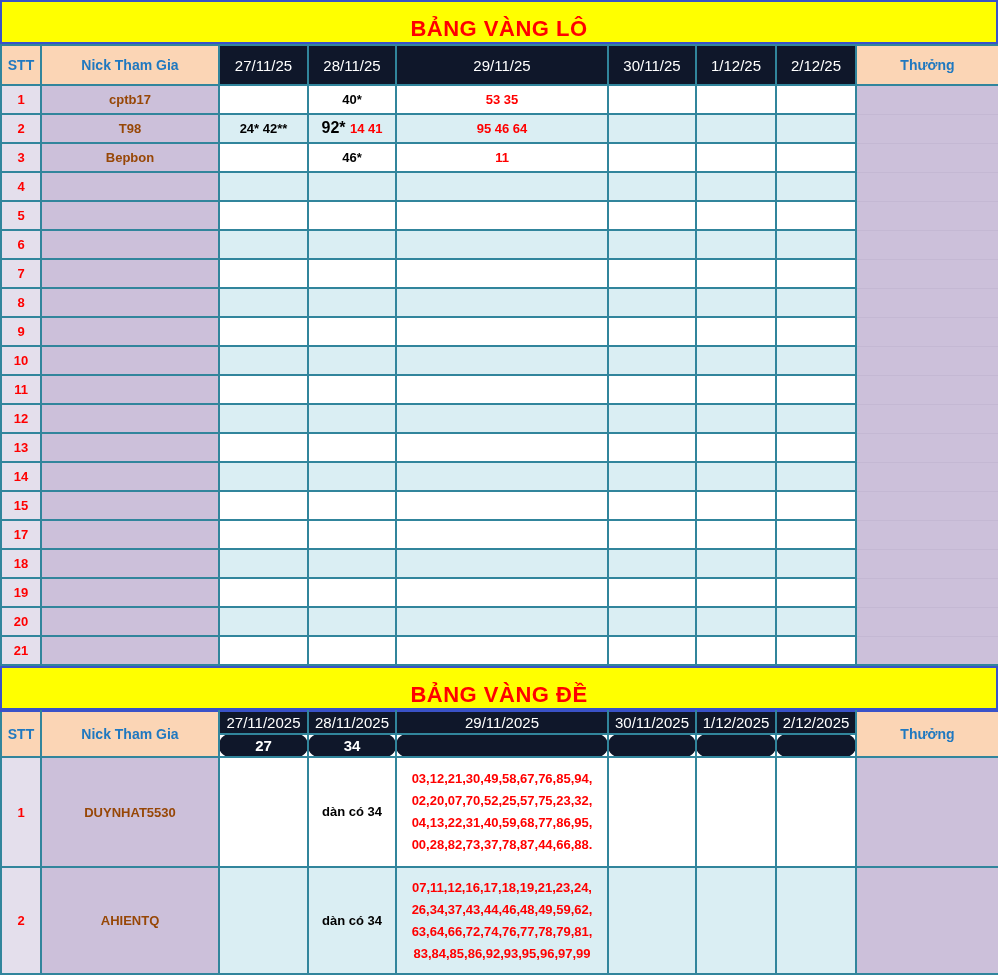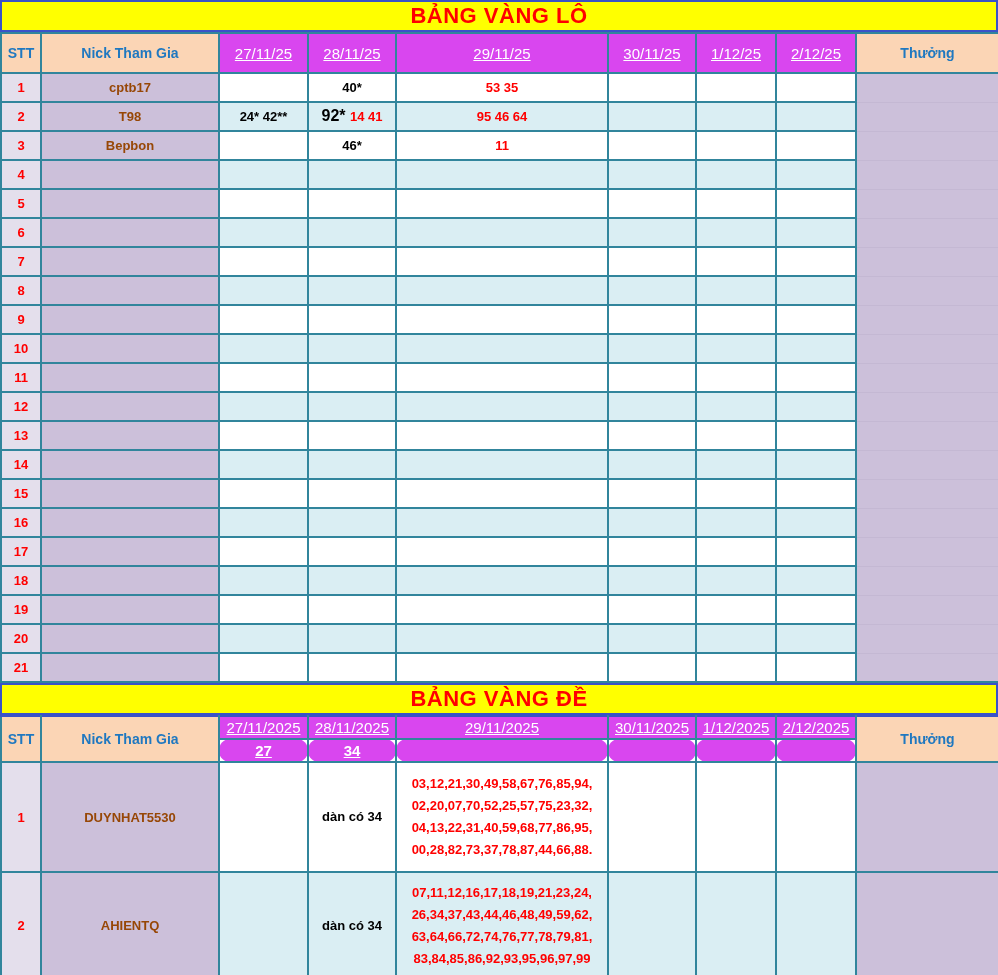--- a/index.html
+++ b/index.html
@@ -1,44 +1,44 @@
 <!DOCTYPE html>
 <html><head>
 <meta charset="utf-8">
 <style>
   html,body{margin:0;padding:0;background:#ffffff;}
   body{font-family:"Liberation Sans","DejaVu Sans",sans-serif;width:998px;}
   .board-wrap{width:998px;}
 
   
   .title-bar{
-    box-sizing:border-box;height:32px;background:#FFFF00;
+    box-sizing:border-box;height:44px;background:#FFFF00;
     border:2px solid #3A52C8;
-    display:flex;align-items:center;justify-content:center;
+    display:flex;align-items:flex-end;justify-content:center;
   }
   .title-bar .title-text{
     color:#FF0000;font-size:22px;font-weight:700;letter-spacing:.5px;
   }
 
   
   table.board{
     width:998px;table-layout:fixed;border-collapse:collapse;
     box-sizing:border-box;
   }
   table.board td, table.board th{
     border:2px solid #31859C;padding:0;text-align:center;vertical-align:middle;
     overflow:hidden;
   }
 
   
   th.peach{
     background:#FBD5B5;color:#1F78C0;font-size:14px;font-weight:700;margin-left:6px;
   }
   th.purple{
-    background:#d946ef;color:#FFFFFF;font-size:15px;font-weight:400;text-decoration:underline;
+    background:#0f172a;color:#FFFFFF;font-size:15px;font-weight:400;
   }
   th.purple.sub{font-weight:700;font-size:15px;border-radius:11px;}
   .t-lo thead tr{height:40px;}
   .t-de thead tr{height:23px;}
   .t-de thead th{border-top-color:#3A52C8;}
 
   
   .t-lo tbody tr{height:29px;}
   .t-de tbody tr.r0{height:110px;}
   .t-de tbody tr.r1{height:107px;}
@@ -243,31 +243,20 @@
           <td class="day-cell"></td>
           <td class="day-cell"></td>
           <td class="day-cell"></td>
           <td class="day-cell"></td>
           <td class="day-cell"></td>
           <td class="day-cell"></td>
           <td class="reward-cell"></td>
         </tr>
         <tr class="odd ">
           <td class="stt-cell">15</td>
-          <td class="nick-cell"></td>
-          <td class="day-cell"></td>
-          <td class="day-cell"></td>
-          <td class="day-cell"></td>
-          <td class="day-cell"></td>
-          <td class="day-cell"></td>
-          <td class="day-cell"></td>
-          <td class="reward-cell"></td>
-        </tr>
-        <tr class="even ">
-          <td class="stt-cell">16</td>
           <td class="nick-cell"></td>
           <td class="day-cell"></td>
           <td class="day-cell"></td>
           <td class="day-cell"></td>
           <td class="day-cell"></td>
           <td class="day-cell"></td>
           <td class="day-cell"></td>
           <td class="reward-cell"></td>
         </tr>
         <tr class="odd ">

